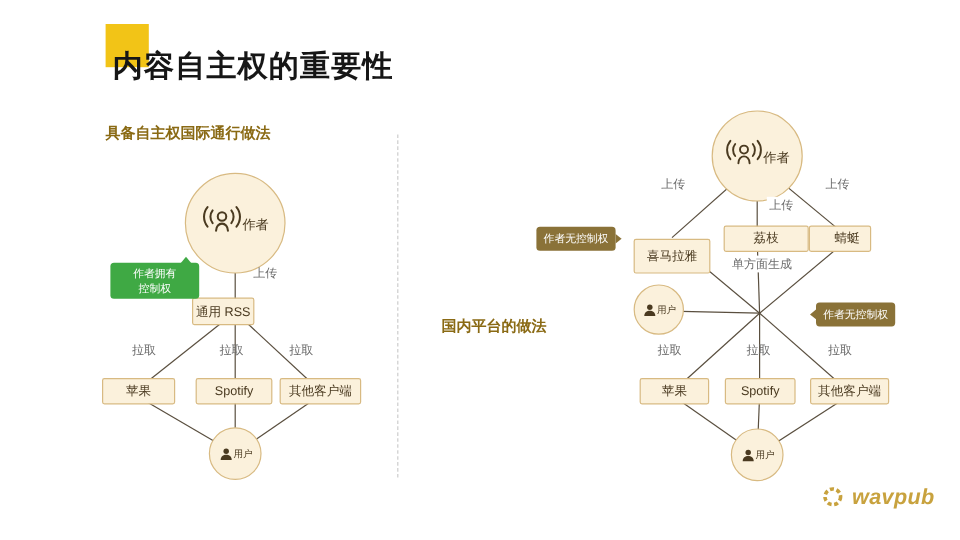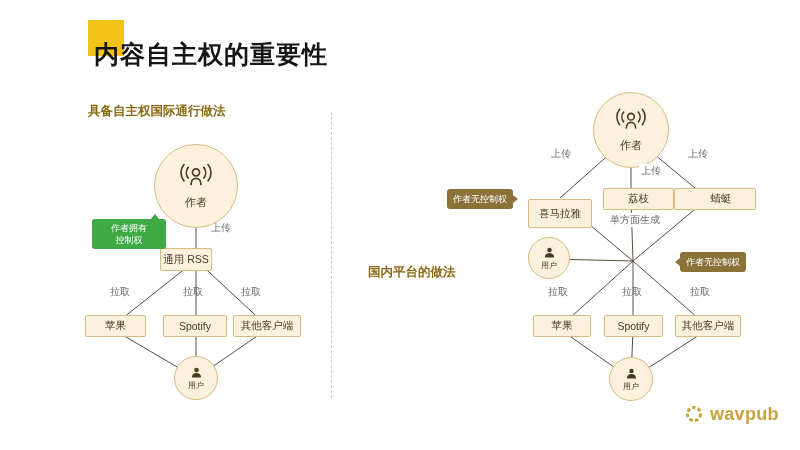--- a/index.html
+++ b/index.html
@@ -4,36 +4,36 @@
 <style>
   html,body{margin:0;padding:0;background:#fff;}
   body{font-family:"Liberation Sans","DejaVu Sans",sans-serif;}
   .slide{position:relative;width:800px;height:450px;background:#fff;overflow:hidden;border-radius:13px;}
   .connectors{position:absolute;left:0;top:0;z-index:0;}
   .connectors line{stroke:var(--line,#5a4f3f);stroke-width:1;}
   .title-accent{position:absolute;left:88px;top:20px;width:36px;height:36px;background:var(--accent_yellow,#F2C417);z-index:1;}
   .page-title{position:absolute;left:94px;top:38px;margin:0;font-size:25px;font-weight:bold;color:#161616;letter-spacing:1px;z-index:2;}
   .section-heading{position:absolute;font-size:12.5px;font-weight:bold;color:var(--heading_brown,#8A6A14);z-index:2;}
   .divider{position:absolute;left:331px;top:112px;height:286px;width:0;border-left:1px dashed #cdcdcd;z-index:1;}
-  .circle-node{position:absolute;border-radius:50%;background:var(--node_fill,#FBF1DC);border:1px solid var(--node_border,#D8BA82);display:flex;flex-direction:column;align-items:center;justify-content:center;z-index:2;box-sizing:border-box;}
+  .circle-node{position:absolute;border-radius:50%;background:var(--node_fill,#FBF1DC);border:1px solid var(--node_border,#D8BA82);display:flex;flex-direction:row;align-items:center;justify-content:center;z-index:2;box-sizing:border-box;}
   .node-label{color:#4a3a20;}
   .node-box{position:absolute;background:var(--node_fill,#FBF1DC);border:1px solid var(--node_border,#D8BA82);border-radius:2px;display:flex;align-items:center;justify-content:center;font-size:10.5px;color:#4a3a20;z-index:2;box-sizing:border-box;}
   .edge-label{position:absolute;font-size:10px;color:#6b6b6b;z-index:3;}
   .white-bg{background:#fff;padding:0 2px;}
   .bubble{position:absolute;color:#fff;font-size:9px;line-height:1.35;text-align:center;border-radius:3px;z-index:3;}
   .bubble.green{background:var(--green,#3FA944);padding:3px 16px;width:42px;}
   .bubble.brown{background:var(--brown,#8A7238);padding:4px 6px;white-space:nowrap;}
   .tail-up::after{content:"";position:absolute;right:6px;top:-5px;border-left:5px solid transparent;border-right:5px solid transparent;border-bottom:6px solid var(--green,#3FA944);}
   .tail-right::after{content:"";position:absolute;right:-5px;top:50%;margin-top:-4px;border-top:4px solid transparent;border-bottom:4px solid transparent;border-left:5px solid var(--brown,#8A7238);}
   .tail-left::after{content:"";position:absolute;left:-5px;top:50%;margin-top:-4px;border-top:4px solid transparent;border-bottom:4px solid transparent;border-right:5px solid var(--brown,#8A7238);}
   .bullets{position:absolute;left:360px;top:301px;z-index:2;}
   .bullet-row{display:flex;align-items:flex-start;margin-bottom:7px;}
   .bullet-row::before{content:"\2022";color:#bdbdbd;font-size:10px;margin-right:9px;line-height:1.55;}
   .bullet-text{color:#8a8a8a;font-size:10.5px;line-height:1.55;}
-  .logo{position:absolute;left:683px;top:403px;display:flex;align-items:center;z-index:2;}
+  .logo{position:absolute;left:683px;top:403px;display:flex;align-items:center;z-index:2;font-style:italic;}
   .logo-text{font-size:18px;font-weight:bold;color:var(--logo_gold,#C8A23E);margin-left:5px;letter-spacing:.3px;}
 </style>
 </head>
 <body>
 
 <div class="slide">
 
   <svg class="connectors" width="800" height="450">
 
     <line x1="196" y1="190" x2="196" y2="260"></line>
@@ -115,21 +115,21 @@
   </div>
 
   <span class="edge-label" style="left:551px;top:147px;">上传</span>
   <span class="edge-label white-bg" style="left:639px;top:164px;">上传</span>
   <span class="edge-label" style="left:688px;top:147px;">上传</span>
 
   <div class="bubble brown tail-right" style="left:447px;top:189px;">作者无控制权</div>
 
   <div class="node-box" style="left:528px;top:199px;width:64px;height:29px;">喜马拉雅</div>
   <div class="node-box" style="left:603px;top:188px;width:71px;height:22px;">荔枝</div>
-  <div class="node-box" style="left:674px;top:188px;width:82px;height:22px;padding-left:12px;">蜻蜓</div>
+  <div class="node-box" style="left:674px;top:188px;width:52px;height:22px;padding-left:12px;">蜻蜓</div>
 
   <span class="edge-label white-bg" style="left:608px;top:213px;">单方面生成</span>
 
   <div class="circle-node" style="left:528px;top:237px;width:42px;height:42px;">
     <svg width="13" height="13" viewBox="0 0 24 24">
       <circle cx="12" cy="7.5" r="4.2" fill="#4a3a20"></circle>
       <path d="M3.5 21 c0-5.5 4-8 8.5-8 s8.5 2.5 8.5 8 z" fill="#4a3a20"></path>
     </svg>
     <span class="node-label" style="font-size:8px;margin-top:1px;">用户</span>
   </div>

